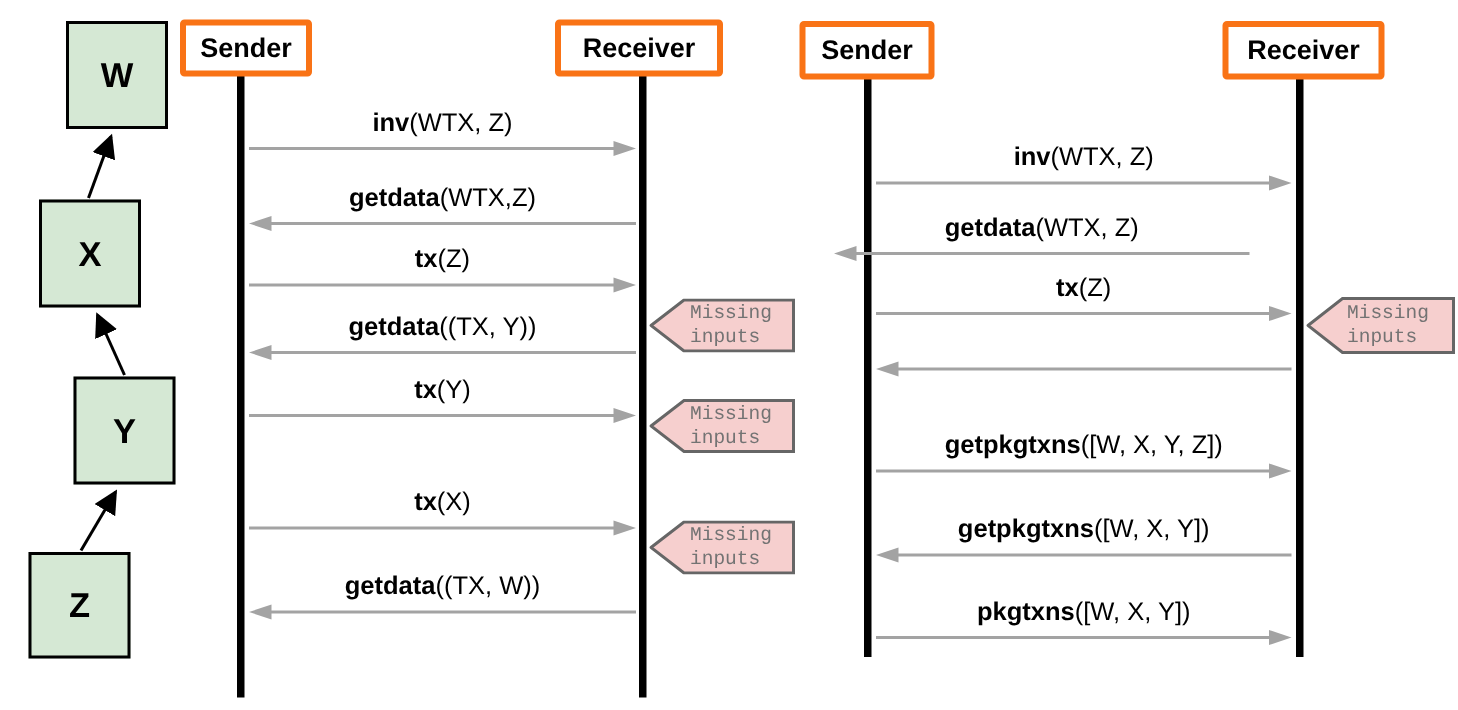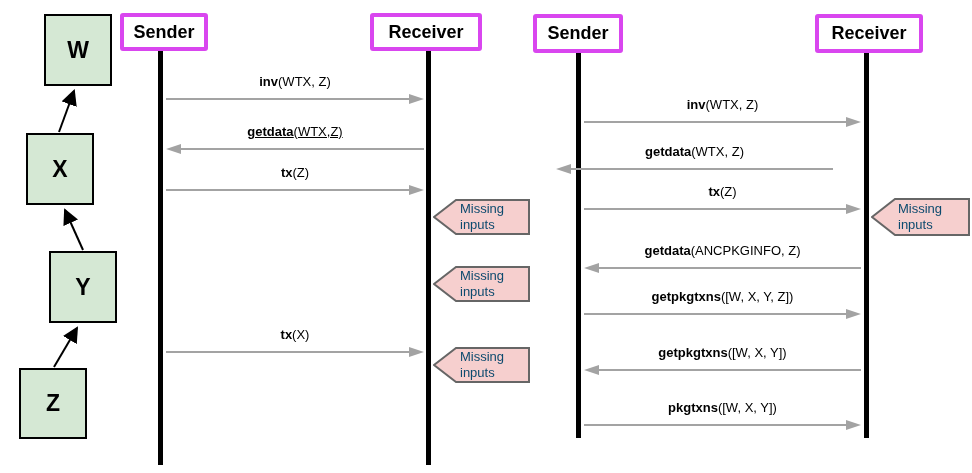--- a/index.html
+++ b/index.html
@@ -29,36 +29,36 @@
     width: 68px; height: 72px;
     background: var(--node-fill);
     border: 2px solid var(--node-border);
     display: flex; align-items: center; justify-content: center;
     font-weight: bold; font-size: 23px; color: #000;
   }
   
   .actor-box {
     position: absolute;
     background: #ffffff;
-    border: 4px solid #d946ef;
+    border: 4px solid #f97316;
     border-radius: 3px;
     display: flex; align-items: center; justify-content: center;
     font-weight: bold; font-size: 18px; color: #000;
     z-index: 3;
   }
   .lifeline {
     position: absolute;
     width: 5px;
     background: var(--line-black);
     z-index: 1;
   }
   .msg { position: absolute; z-index: 2; }
   .msg-label {
     text-align: center;
-    font-size: 13px;
+    font-size: 17px;
     height: 20px;
     line-height: 20px;
     margin-bottom: 2px;
     color: #000;
     white-space: nowrap;
   }
   .msg-label .fn { font-weight: bold; }
   .msg-arrow { position: relative; height: 10px; }
   .msg-arrow .line {
     position: absolute; top: 4px; height: 2px;
@@ -80,21 +80,21 @@
     border-right: 15px solid var(--arrow-gray);
     border-top: 5px solid transparent;
     border-bottom: 5px solid transparent;
   }
   
   .callout { position: absolute; z-index: 4; }
   .callout svg { display: block; }
   .callout-text {
     position: absolute; left: 27px; top: 2px;
     width: 60px;
-    font-size: 13px; line-height: 16px; color: #0c4a6e;
+    font-size: 13px; line-height: 16px; color: #737373; font-family: Liberation Mono, monospace;
   }
 </style>
 </head>
 <body>
 
 <div class="canvas">
 
   <svg class="dep-svg" width="140" height="473">
     <defs>
       <marker id="arrowhead" markerWidth="9" markerHeight="8" refX="7" refY="4" orient="auto">
@@ -127,35 +127,53 @@
   </div>
   <div class="lifeline" style="left:158px; top:50px; height:415px;"></div>
   <div class="lifeline" style="left:426px; top:50px; height:415px;"></div>
 
   <div class="msg" style="left:166px; top:72px; width:258px;">
     <div class="msg-label"><span class="fn">inv</span><span>(WTX, Z)</span></div>
     <div class="msg-arrow right">
         <div class="line"></div>
       </div>
   </div>
-  <div class="msg" style="left:166px; top:122px; width:258px;text-decoration:underline;">
+  <div class="msg" style="left:166px; top:122px; width:258px;">
     <div class="msg-label"><span class="fn">getdata</span><span>(WTX,Z)</span></div>
     <div class="msg-arrow left">
         <div class="line"></div>
       </div>
   </div>
   <div class="msg" style="left:166px; top:163px; width:258px;">
     <div class="msg-label"><span class="fn">tx</span><span>(Z)</span></div>
     <div class="msg-arrow right">
         <div class="line"></div>
       </div>
   </div>
+  <div class="msg" style="left:166px; top:208px; width:258px;">
+    <div class="msg-label"><span class="fn">getdata</span><span>((TX, Y))</span></div>
+    <div class="msg-arrow left">
+        <div class="line"></div>
+      </div>
+  </div>
+  <div class="msg" style="left:166px; top:250px; width:258px;">
+    <div class="msg-label"><span class="fn">tx</span><span>(Y)</span></div>
+    <div class="msg-arrow right">
+        <div class="line"></div>
+      </div>
+  </div>
   <div class="msg" style="left:166px; top:325px; width:258px;">
     <div class="msg-label"><span class="fn">tx</span><span>(X)</span></div>
     <div class="msg-arrow right">
+        <div class="line"></div>
+      </div>
+  </div>
+  <div class="msg" style="left:166px; top:381px; width:258px;">
+    <div class="msg-label"><span class="fn">getdata</span><span>((TX, W))</span></div>
+    <div class="msg-arrow left">
         <div class="line"></div>
       </div>
   </div>
 
   <div class="callout" style="left:433px; top:199px;">
     <svg width="98" height="36">
       <polygon points="1,18 23,1 96,1 96,35 23,35" style="fill:var(--callout-fill); stroke:var(--callout-border); stroke-width:2;"></polygon>
     </svg>
     <div class="callout-text">Missing inputs</div>
   </div>
@@ -193,21 +211,20 @@
         <div class="line"></div>
       </div>
   </div>
   <div class="msg" style="left:584px; top:182px; width:277px;">
     <div class="msg-label"><span class="fn">tx</span><span>(Z)</span></div>
     <div class="msg-arrow right">
         <div class="line"></div>
       </div>
   </div>
   <div class="msg" style="left:584px; top:241px; width:277px;">
-    <div class="msg-label"><span class="fn">getdata</span><span>(ANCPKGINFO, Z)</span></div>
     <div class="msg-arrow left">
         <div class="line"></div>
       </div>
   </div>
   <div class="msg" style="left:584px; top:287px; width:277px;">
     <div class="msg-label"><span class="fn">getpkgtxns</span><span>([W, X, Y, Z])</span></div>
     <div class="msg-arrow right">
         <div class="line"></div>
       </div>
   </div>

